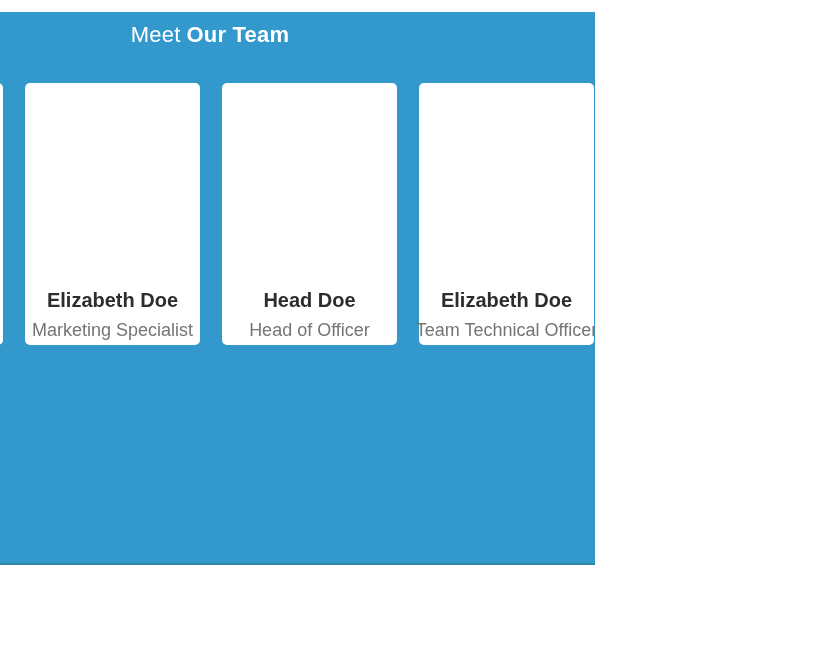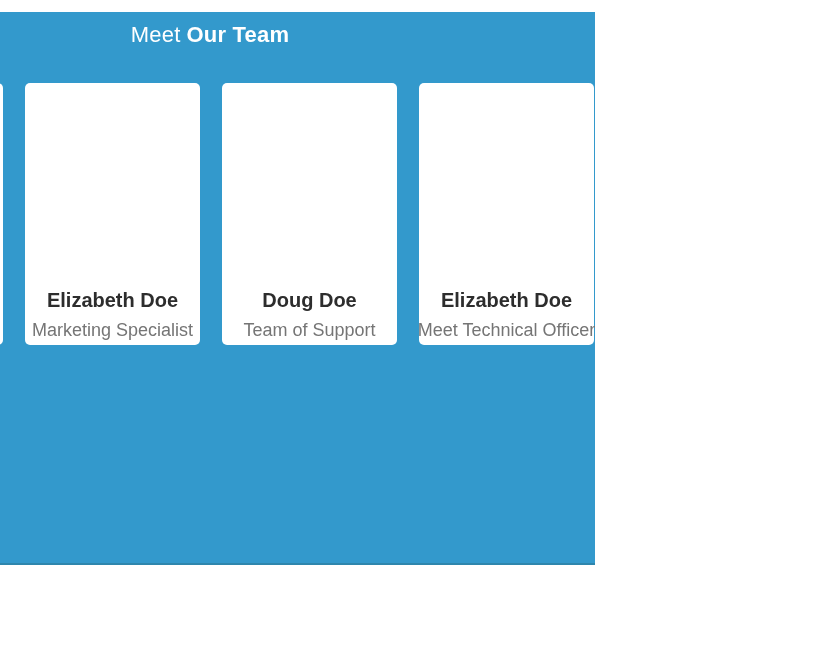--- a/index.html
+++ b/index.html
@@ -101,25 +101,25 @@
       </article>
 
       <article class="member-card">
         <div class="photo-placeholder"></div>
         <h3 class="member-name">Elizabeth Doe</h3>
         <p class="member-role">Marketing Specialist</p>
       </article>
 
       <article class="member-card">
         <div class="photo-placeholder"></div>
-        <h3 class="member-name">Doug Doe</h3>
-        <p class="member-role">Team of Support</p>
+        <h3 class="member-name">Head Doe</h3>
+        <p class="member-role">Head of Officer</p>
       </article>
 
       <article class="member-card">
         <div class="photo-placeholder"></div>
         <h3 class="member-name">Elizabeth Doe</h3>
-        <p class="member-role">Meet Technical Officer</p>
+        <p class="member-role">Team Technical Officer</p>
       </article>
 
     </div>
   </section>
 </div>
 
 </body></html>

